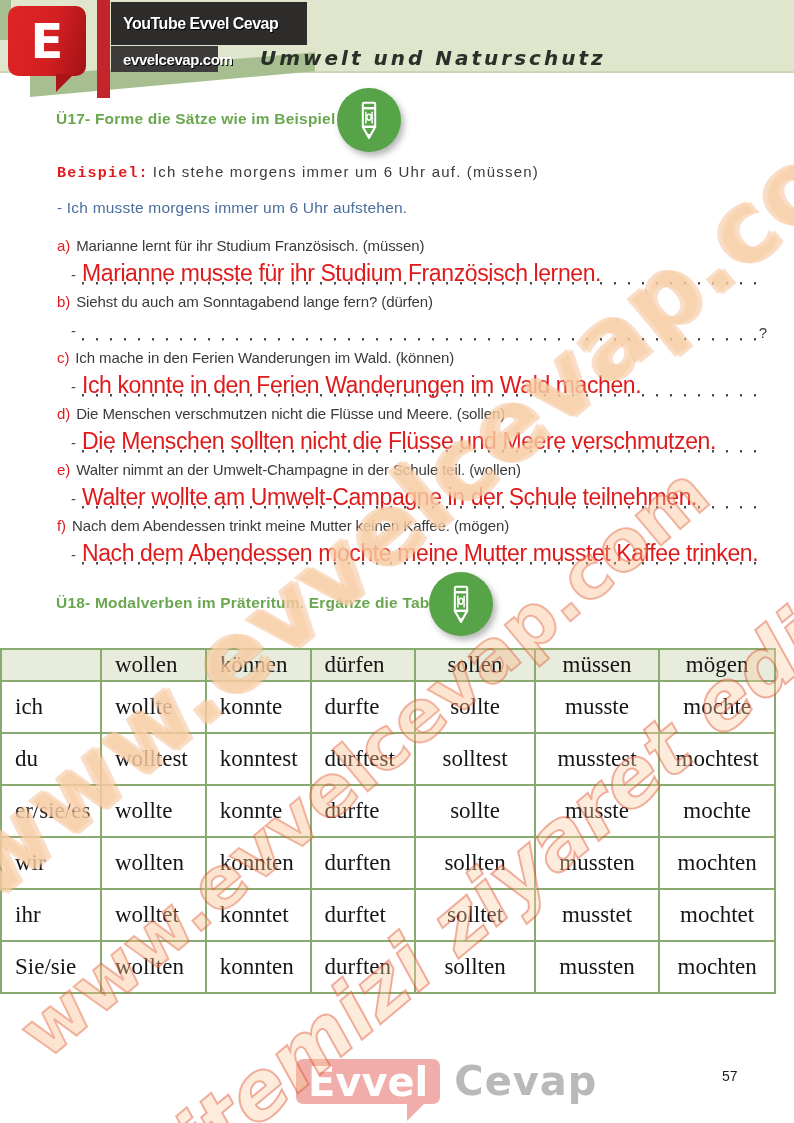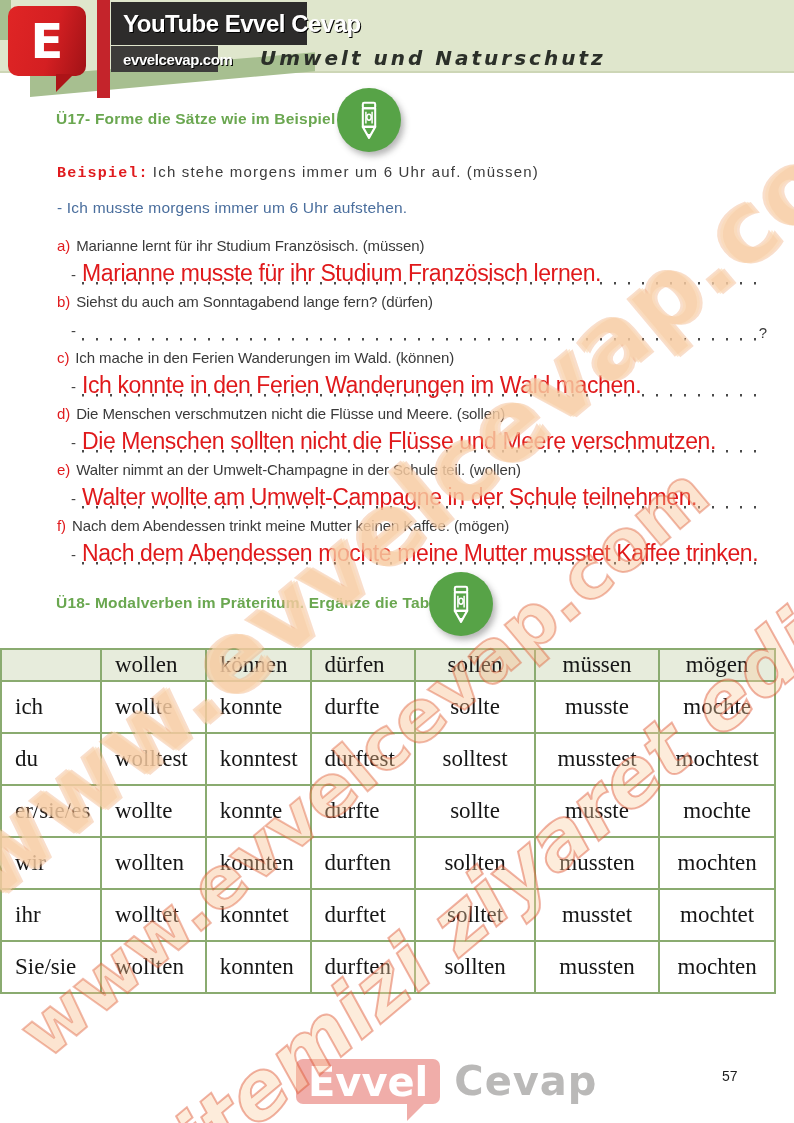--- a/index.html
+++ b/index.html
@@ -75,21 +75,21 @@
     width: 196px; height: 43px;
     background: #2d2c2b;
     z-index: 3;
     display: flex; align-items: center;
     padding-left: 12px;
   }
   .yt-box span {
     color: #ffffff;
     font-family: "Liberation Sans", sans-serif;
     font-weight: bold;
-    font-size: 24px;
+    font-size: 16px;
     letter-spacing: -0.5px;
     white-space: nowrap;
     text-shadow: 1px 1px 0 #000;
   }
   .site-box {
     position: absolute;
     left: 111px; top: 46px;
     width: 107px; height: 26px;
     background: #3d3c3a;
     z-index: 3;

